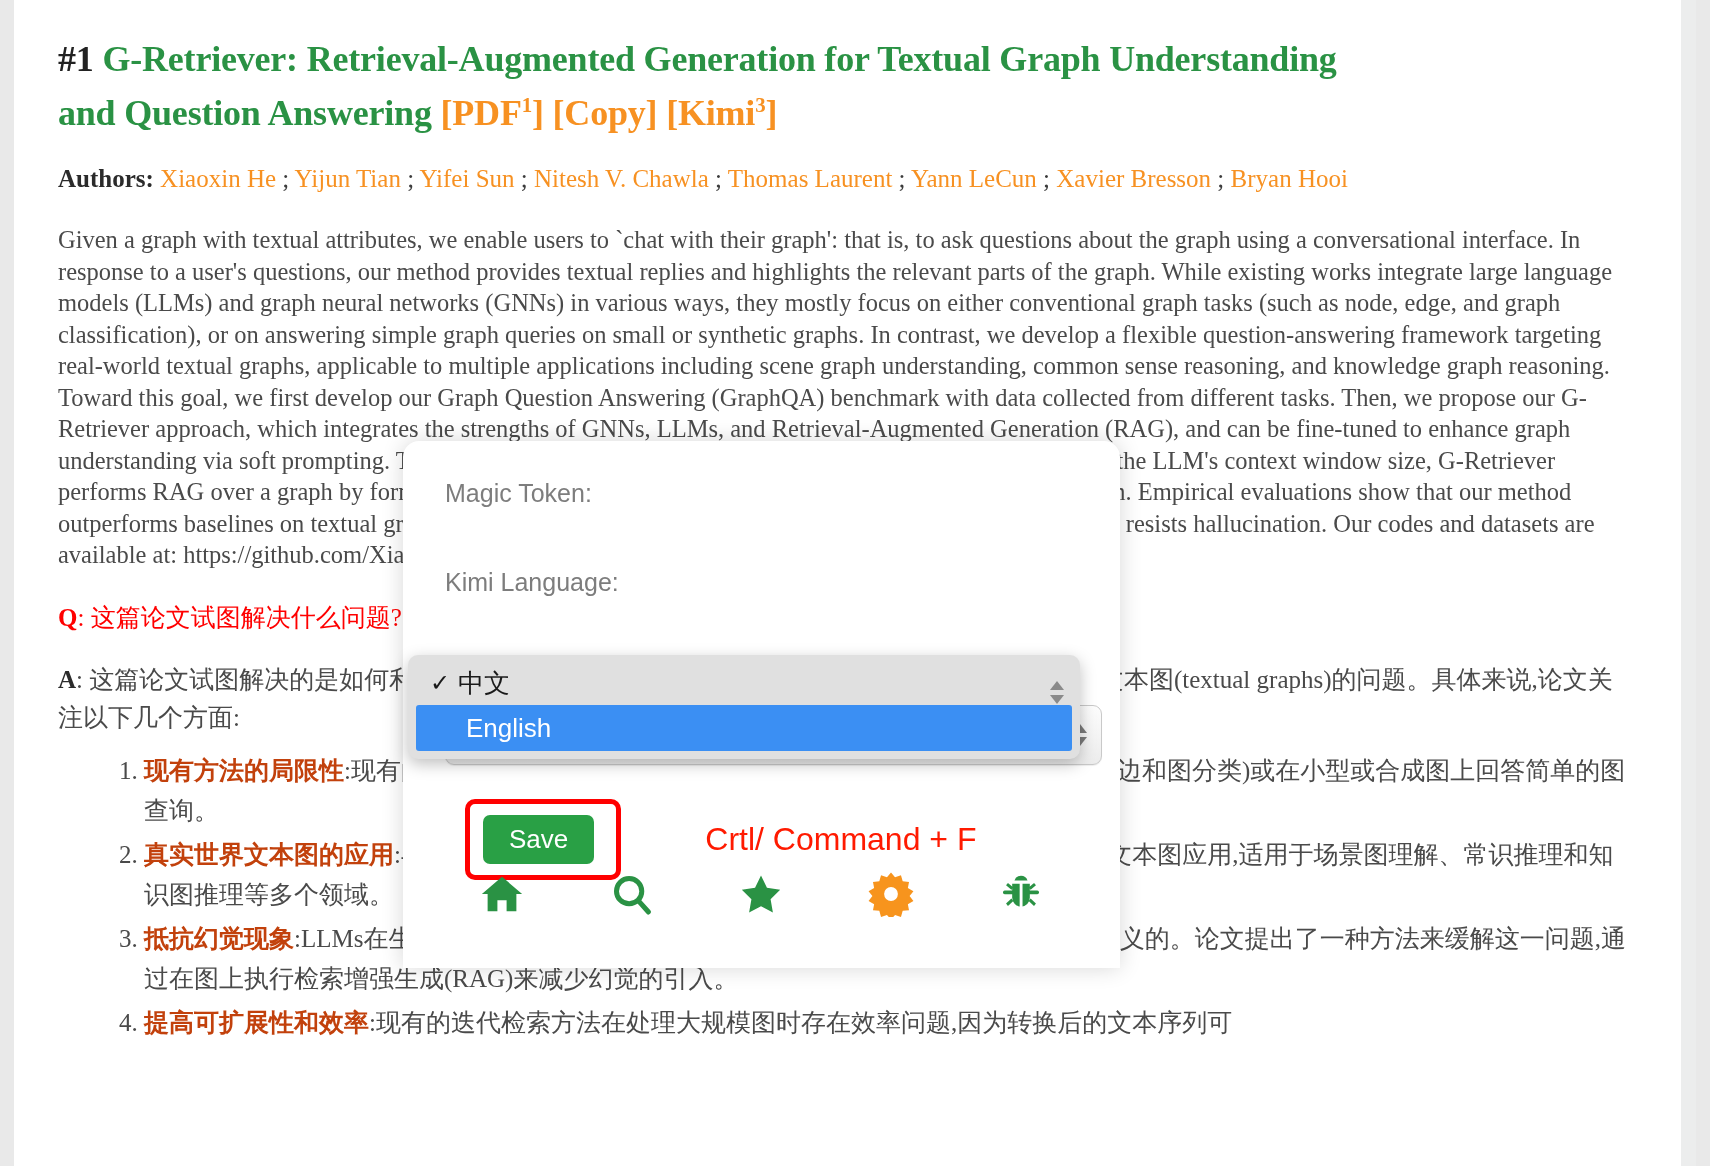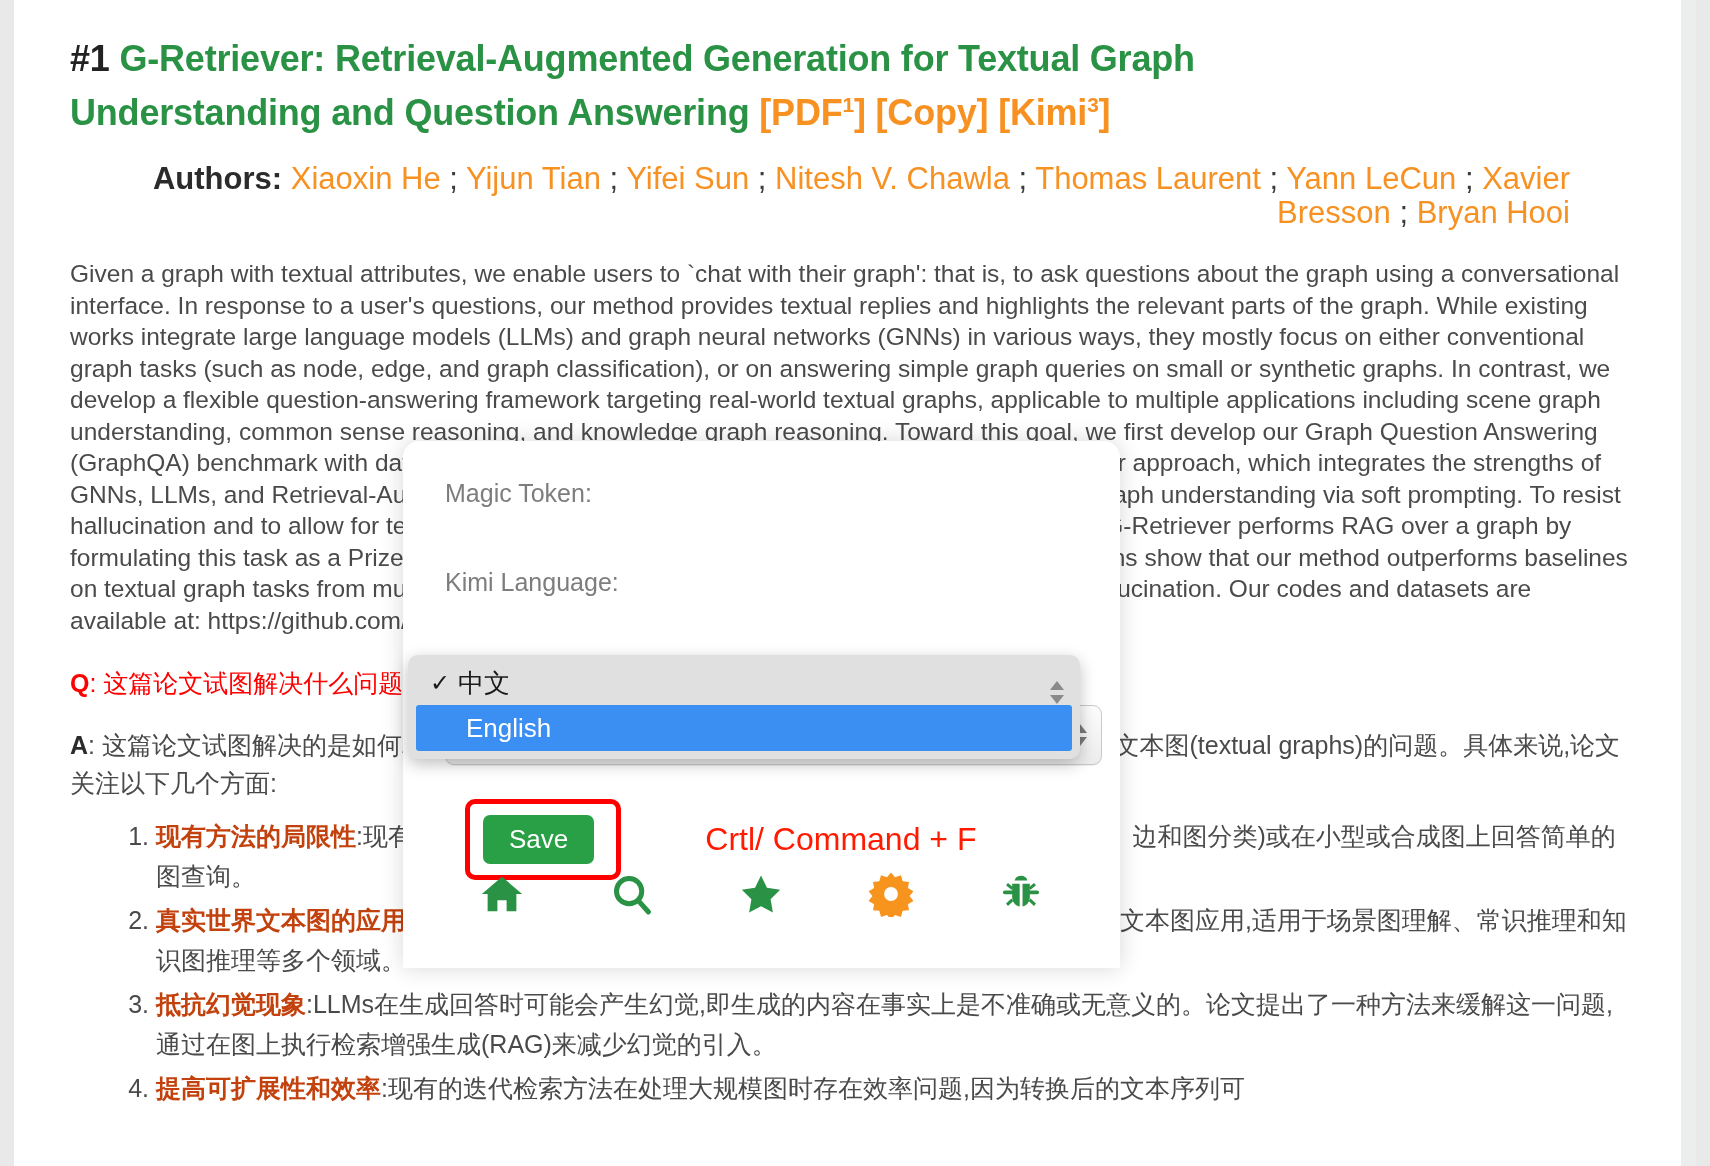--- a/index.html
+++ b/index.html
@@ -21,45 +21,45 @@
   
   .page-sheet {
     position: absolute;
     left: 14px; top: 0;
     width: 1667px; height: 1166px;
     background: #ffffff;
     overflow: hidden;
   }
 
   .page-inner {
-    padding: 24px 48px 0 56px;
+    padding: 24px 48px 0 44px;
+    font-family: Liberation Serif, serif;
   }
 
   
   .title-line {
     font-size: 36px;
     font-weight: bold;
     line-height: 46px;
     letter-spacing: -0.2px;
     margin: 12px 0 0 0;
     max-width: 1310px;
   }
   .t-num { color: #222222; }
   .t-main { color: #2a9244; }
   .t-link { color: #f79122; }
   .t-link sup { font-size: 0.58em; vertical-align: super; }
 
   
   .authors {
     margin-top: 26px;
-    font-size: 31px;
+    font-size: 25px;
     line-height: 34px;
     color: #3c3c3c;
     max-width: 1500px;
-    text-align: right;
   }
   .authors .lbl { font-weight: bold; color: #2b2b2b; }
   .authors .aname { color: #f79122; }
   .authors .sep { color: #3c3c3c; }
 
   
   .abstract {
     margin-top: 28px;
     font-size: 24.5px;
     line-height: 31.5px;

